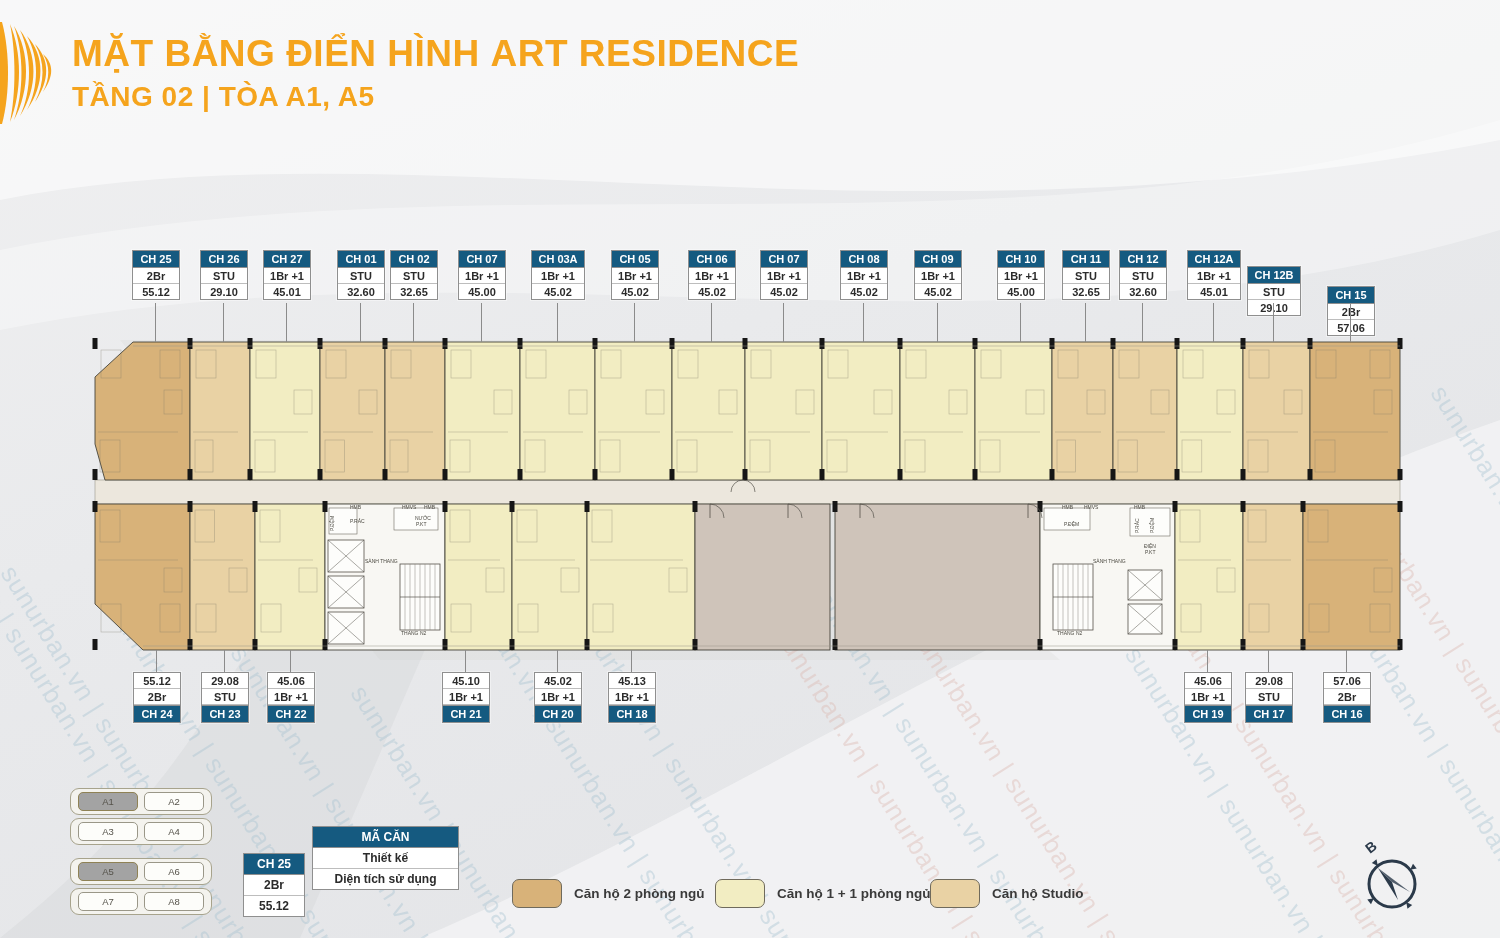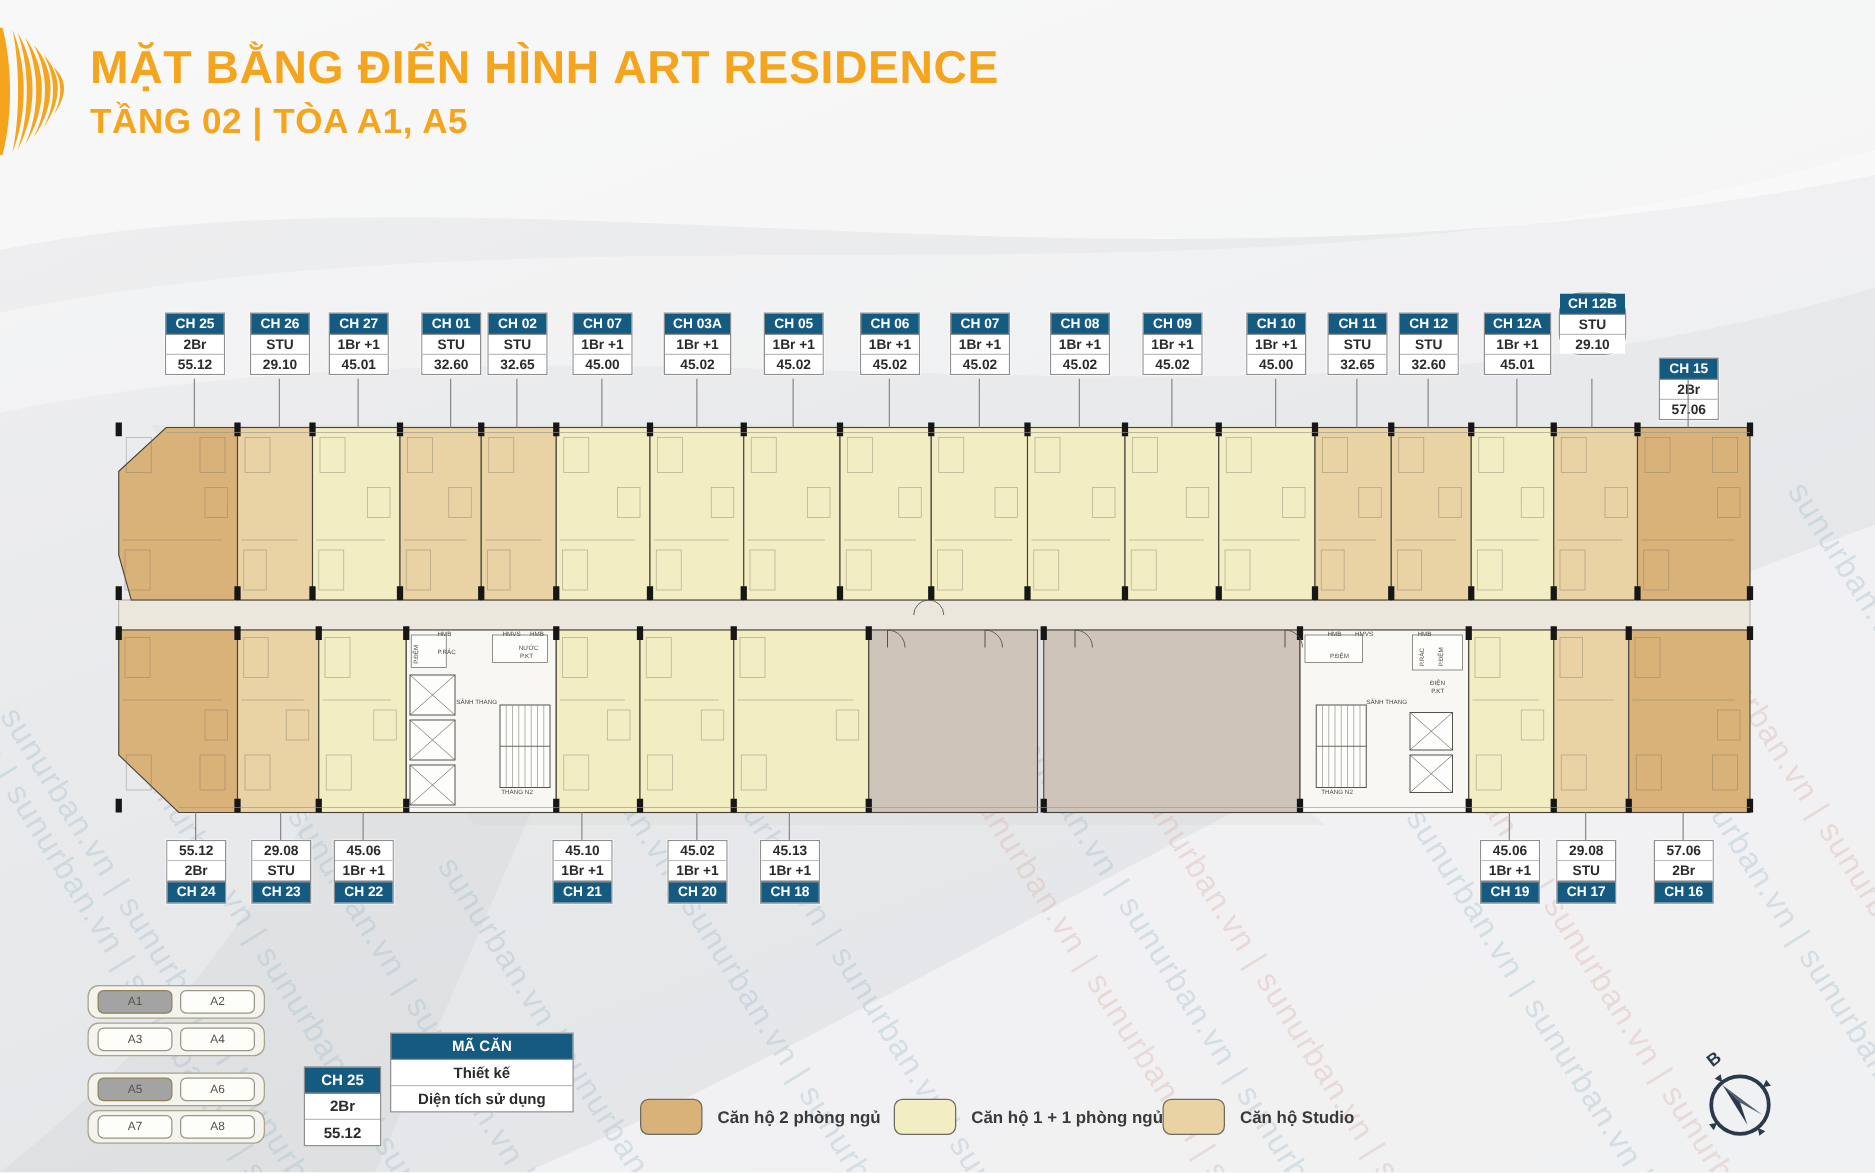--- a/index.html
+++ b/index.html
@@ -513,21 +513,21 @@
         <div class="cell">STU</div>
         <div class="cell">32.60</div>
       </div>
       <div class="conn" style="left: 1142px; top: 303px; height: 39px;"></div>
       <div class="ulabel" style="left: 1187px; top: 250px; width: 52px;">
         <div class="hd">CH 12A</div>
         <div class="cell">1Br +1</div>
         <div class="cell">45.01</div>
       </div>
       <div class="conn" style="left: 1213px; top: 303px; height: 39px;"></div>
-      <div class="ulabel" style="left: 1247px; top: 234px; width: 52px; border-radius: 17px;">
+      <div class="ulabel" style="left: 1247px; top: 266px; width: 52px;">
         <div class="hd">CH 12B</div>
         <div class="cell">STU</div>
         <div class="cell">29.10</div>
       </div>
       <div class="conn" style="left: 1273px; top: 303px; height: 39px;"></div>
       <div class="ulabel" style="left: 1327px; top: 250px; width: 46px; margin-top: 36px;">
         <div class="hd">CH 15</div>
         <div class="cell">2Br</div>
         <div class="cell">57.06</div>
       </div>

